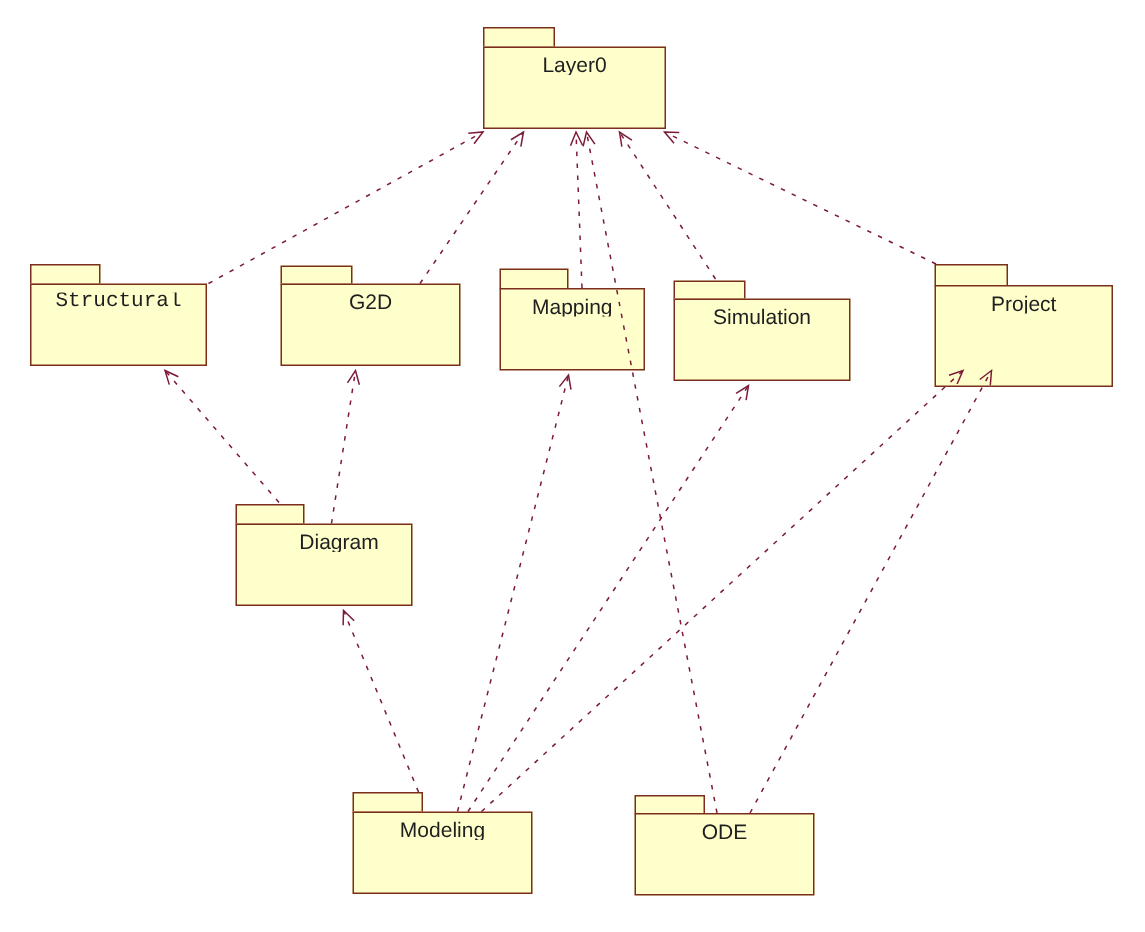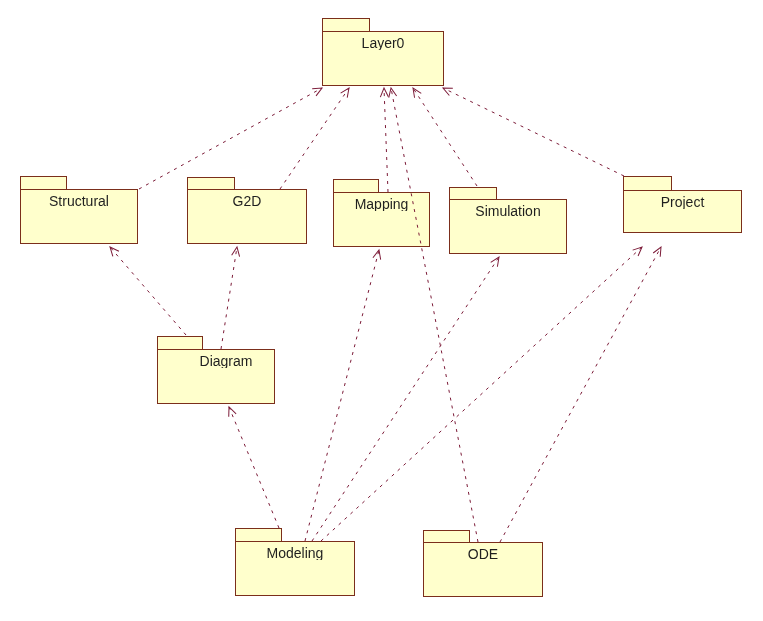--- a/index.html
+++ b/index.html
@@ -37,21 +37,21 @@
 <body>
 
 <div id="canvas">
   <div id="packages">
       <div class="pkg" style="left: 322px; top: 18px; width: 122px; height: 69px;">
         <div class="tab" style="width: 48px; height: 14px;"></div>
         <div class="body" style="top: 13px; width: 122px; height: 55px;">
           <span class="lbl">Layer0</span>
         </div>
       </div>
-      <div class="pkg" style="left: 20px; top: 176px; width: 118px; height: 69px;">
+      <div class="pkg" style="left: 20px; top: 176px; width: 118px; height: 69px; font-family: Liberation Mono, monospace;">
         <div class="tab" style="width: 47px; height: 14px;"></div>
         <div class="body" style="top: 13px; width: 118px; height: 55px;">
           <span class="lbl">Structural</span>
         </div>
       </div>
       <div class="pkg" style="left: 187px; top: 177px; width: 105px; height: 68px;">
         <div class="tab" style="width: 48px; height: 13px;"></div>
         <div class="body" style="top: 12px; width: 120px; height: 55px;">
           <span class="lbl">G2D</span>
         </div>
@@ -63,21 +63,21 @@
         </div>
       </div>
       <div class="pkg" style="left: 449px; top: 187px; width: 100px; height: 68px;">
         <div class="tab" style="width: 48px; height: 13px;"></div>
         <div class="body" style="top: 12px; width: 118px; height: 55px;">
           <span class="lbl">Simulation</span>
         </div>
       </div>
       <div class="pkg" style="left: 623px; top: 176px; width: 119px; height: 70px;">
         <div class="tab" style="width: 49px; height: 15px;"></div>
-        <div class="body" style="top: 14px; width: 119px; height: 43px;">
+        <div class="body" style="top: 14px; width: 119px; height: 68px;">
           <span class="lbl">Project</span>
         </div>
       </div>
       <div class="pkg" style="left: 157px; top: 336px; width: 118px; height: 69px;">
         <div class="tab" style="width: 46px; height: 14px;"></div>
         <div class="body" style="top: 13px; width: 118px; height: 55px; padding-left: 20px;">
           <span class="lbl">Diagram</span>
         </div>
       </div>
       <div class="pkg" style="left: 235px; top: 528px; width: 120px; height: 69px;">

